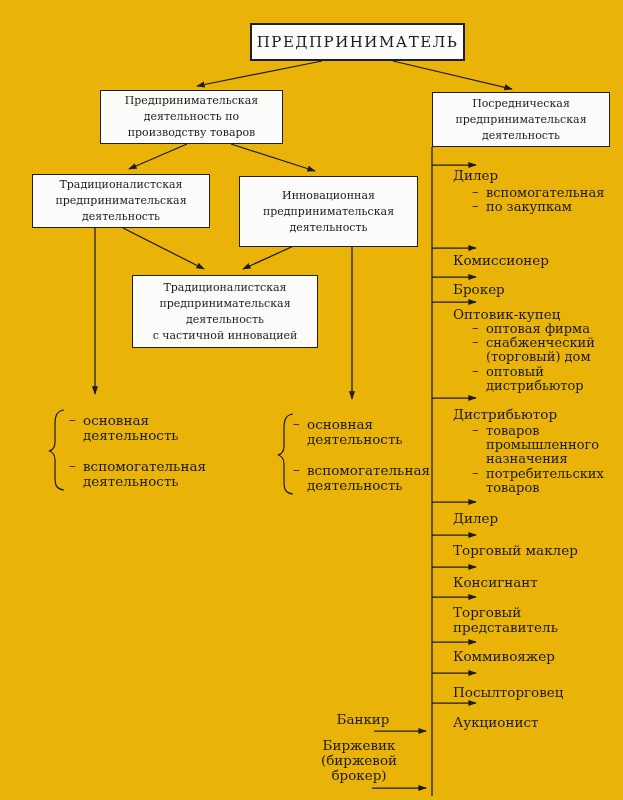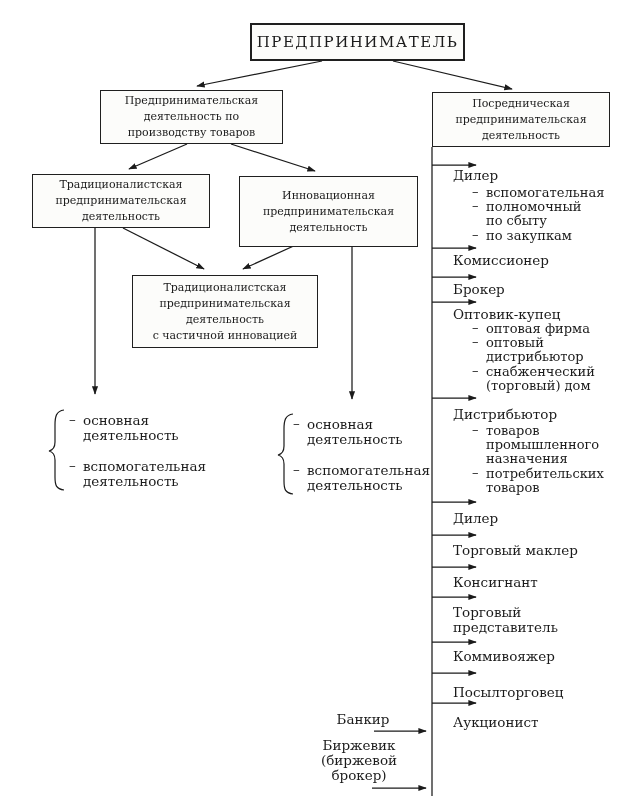--- a/index.html
+++ b/index.html
@@ -1,21 +1,21 @@
 <!DOCTYPE html>
 <html><head>
 <meta charset="utf-8">
 <style>
   html, body { margin: 0; padding: 0; background: #e8e8e8; }
   .canvas {
     position: relative;
     width: 623px;
     height: 800px;
     margin: 0 auto;
-    background: #ffffff;
+    background: #eab308;
     font-family: "DejaVu Serif", "Liberation Serif", serif;
     color: #1b1b1b;
     overflow: hidden;
   }
   .overlay { position: absolute; left: 0; top: 0; width: 623px; height: 800px; }
   .box {
     position: absolute;
     border: 1.5px solid #1f1f1f;
     background: #fcfcfa;
     display: flex;
@@ -139,36 +139,34 @@
 деятельность</div>
 
   <div class="brace-item bullet" style="left:293px; top:417px;">основная
 деятельность</div>
   <div class="brace-item bullet" style="left:293px; top:463px;">вспомогательная
 деятельность</div>
 
   <div class="label" style="left:453px; top:168px;">Дилер</div>
   <div class="subs" style="left:472px; top:186px;">
     <div class="bullet">вспомогательная</div>
-    <div class="bullet">полномочный
-по сбыту</div>
     <div class="bullet">по закупкам</div>
   </div>
 
   <div class="label" style="left:453px; top:253px;">Комиссионер</div>
 
   <div class="label" style="left:453px; top:282px;">Брокер</div>
 
   <div class="label" style="left:453px; top:307px;">Оптовик-купец</div>
   <div class="subs" style="left:472px; top:322px;">
     <div class="bullet">оптовая фирма</div>
+    <div class="bullet">снабженческий
+(торговый) дом</div>
     <div class="bullet">оптовый
 дистрибьютор</div>
-    <div class="bullet">снабженческий
-(торговый) дом</div>
   </div>
 
   <div class="label" style="left:453px; top:407px;">Дистрибьютор</div>
   <div class="subs" style="left:472px; top:424px;">
     <div class="bullet">товаров
 промышленного
 назначения</div>
     <div class="bullet">потребительских
 товаров</div>
   </div>

